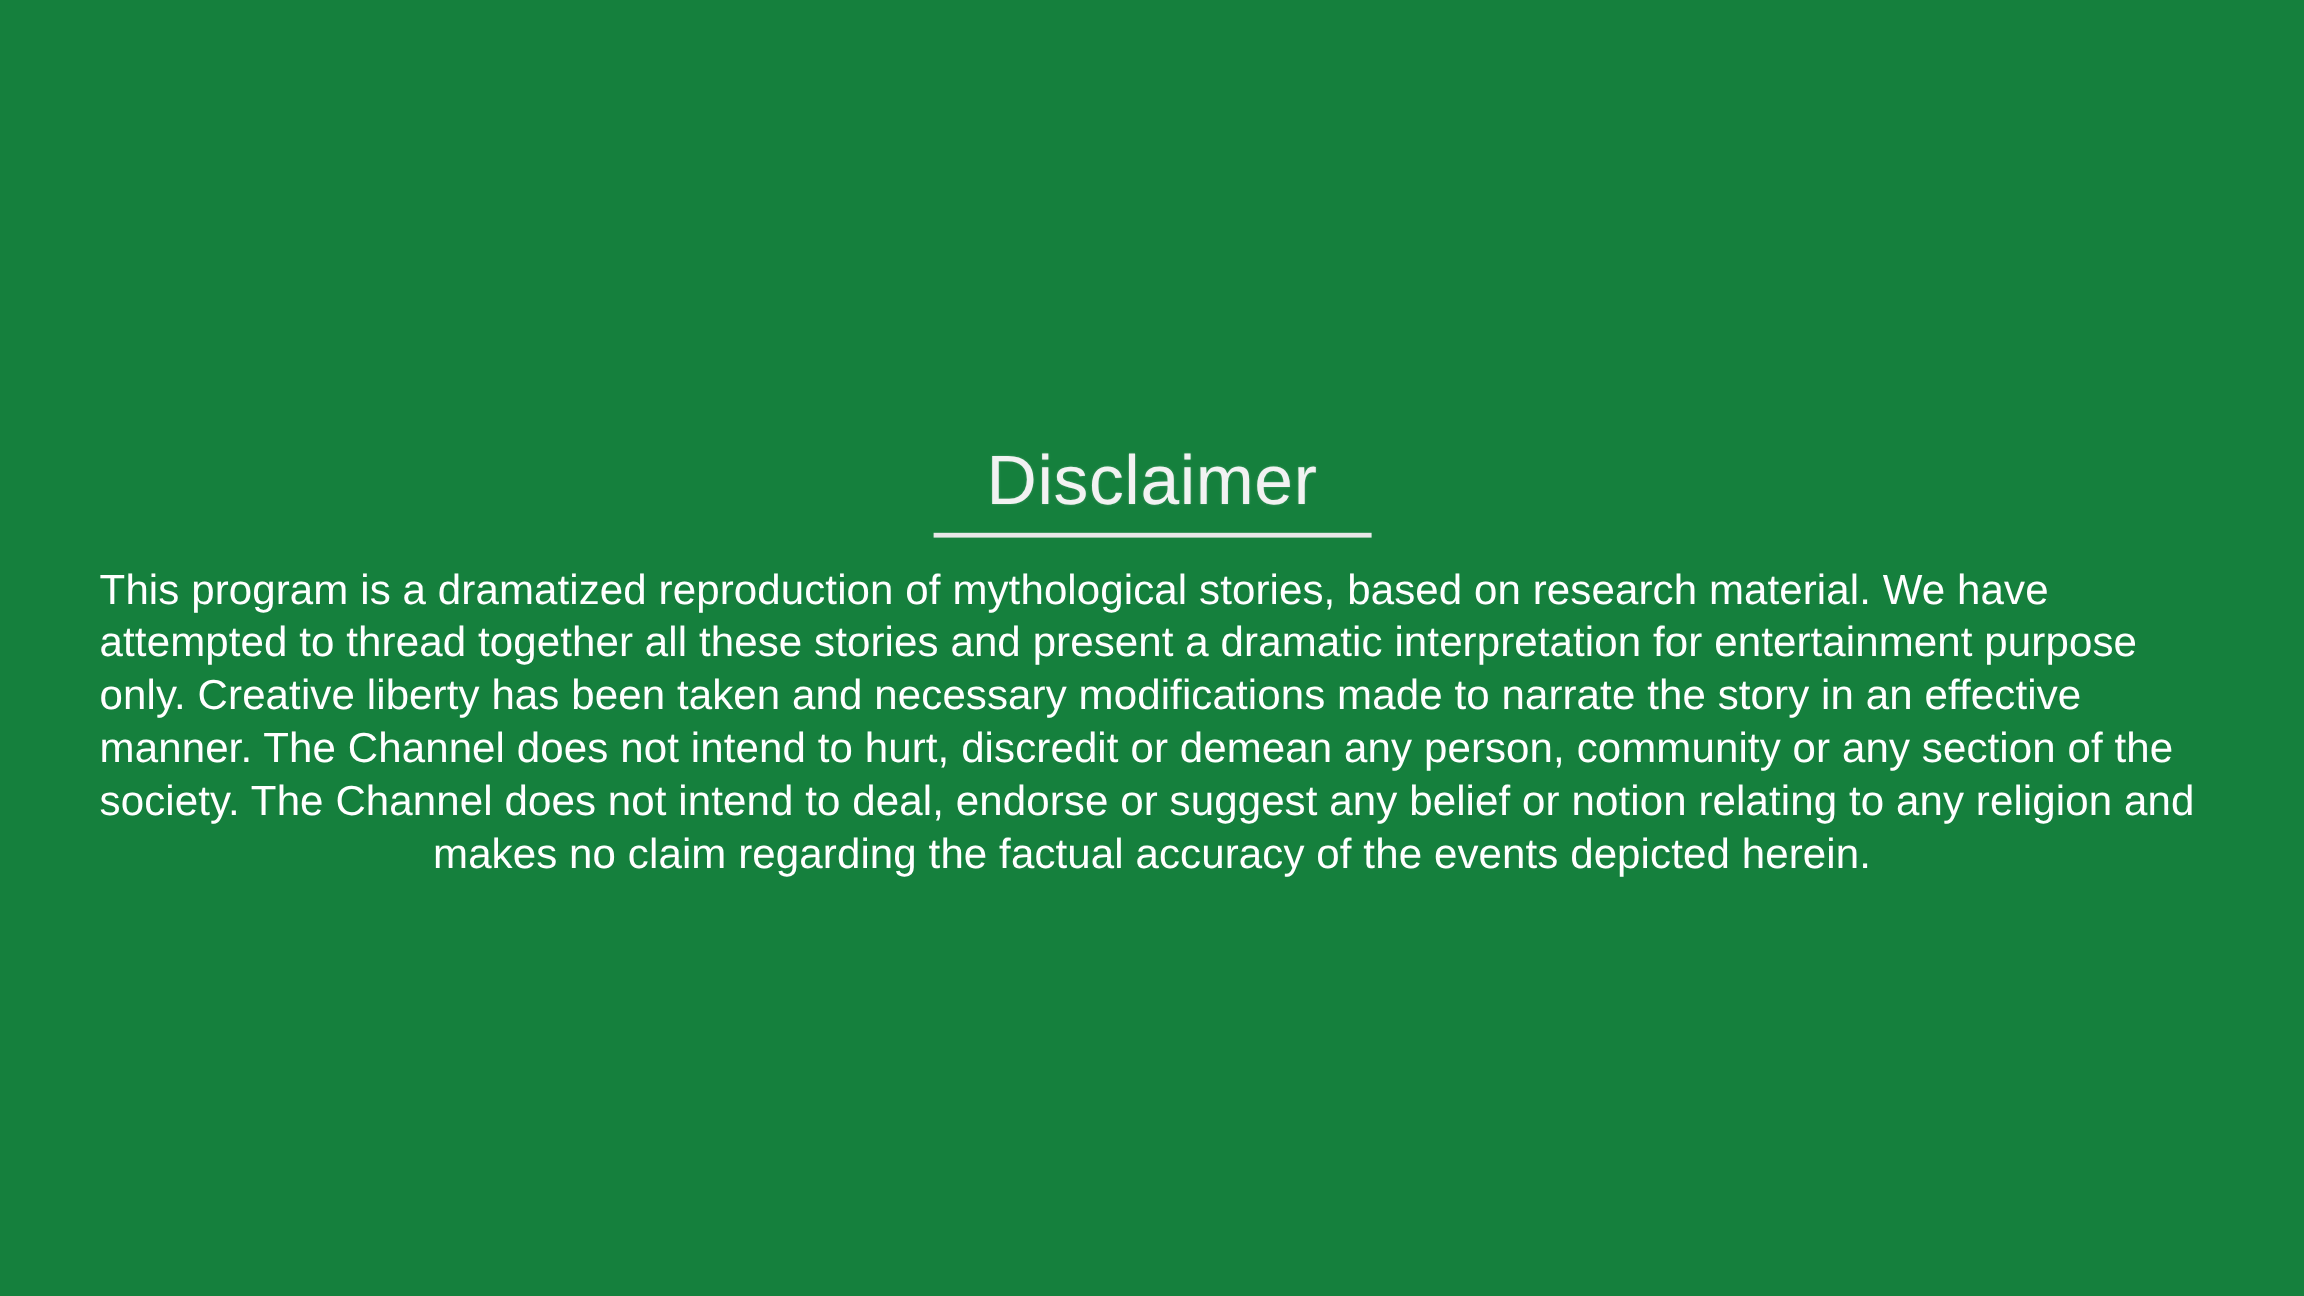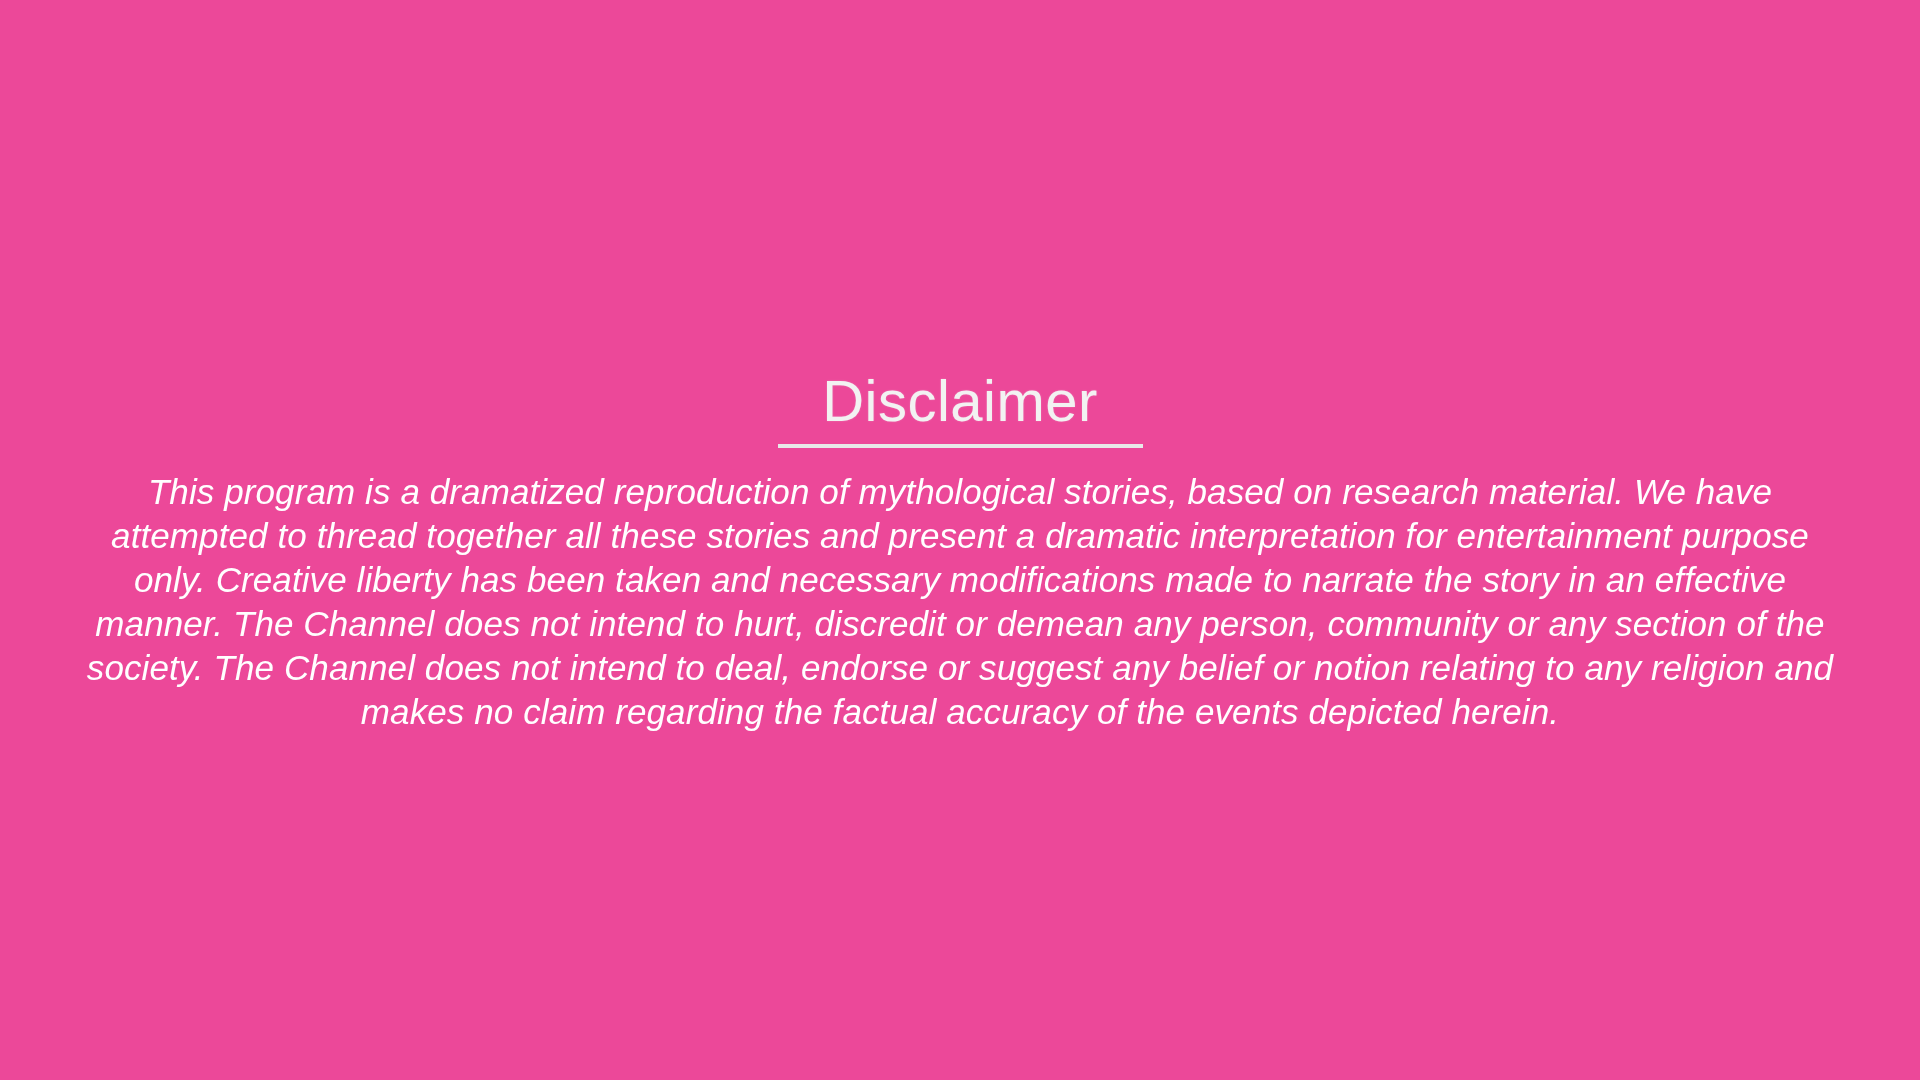--- a/index.html
+++ b/index.html
@@ -11,21 +11,21 @@
     overflow: hidden;
   }
   body {
     font-family: "Liberation Sans", sans-serif;
     color: #ffffff;
   }
   .slide {
     position: relative;
     width: 1920px;
     height: 1080px;
-    background: #ec4899;
+    background: #15803d;
     display: flex;
     flex-direction: column;
     align-items: center;
     justify-content: flex-start;
   }
   .content-block {
     position: absolute;
     top: 368px;
     left: 50%;
     transform: translateX(-50%);
@@ -48,27 +48,25 @@
     width: 365px;
     height: 4px;
     background: #e8e8e8;
     margin-top: 10px;
     margin-bottom: 22px;
   }
   .body-text {
     font-size: 35px;
     line-height: 44px;
     color: #ffffff;
-    text-align: center;
     text-align-last: center;
     margin: 0;
     padding: 0 8px;
     letter-spacing: 0.1px;
     hyphens: auto;
-    font-style: italic;
   }
 </style>
 </head>
 <body>
 
 <div class="slide">
   <div class="content-block">
     <h1 class="title">Disclaimer</h1>
     <div class="title-rule"></div>
     <p class="body-text">This program is a dramatized reproduction of mythological stories, based on research material. We have attempted to thread together all these stories and present a dramatic interpretation for entertainment purpose only. Creative liberty has been taken and necessary modifications made to narrate the story in an effective manner. The Channel does not intend to hurt, discredit or demean any person, community or any section of the society. The Channel does not intend to deal, endorse or suggest any belief or notion relating to any religion and makes no claim regarding the factual accuracy of the events depicted herein.</p>

